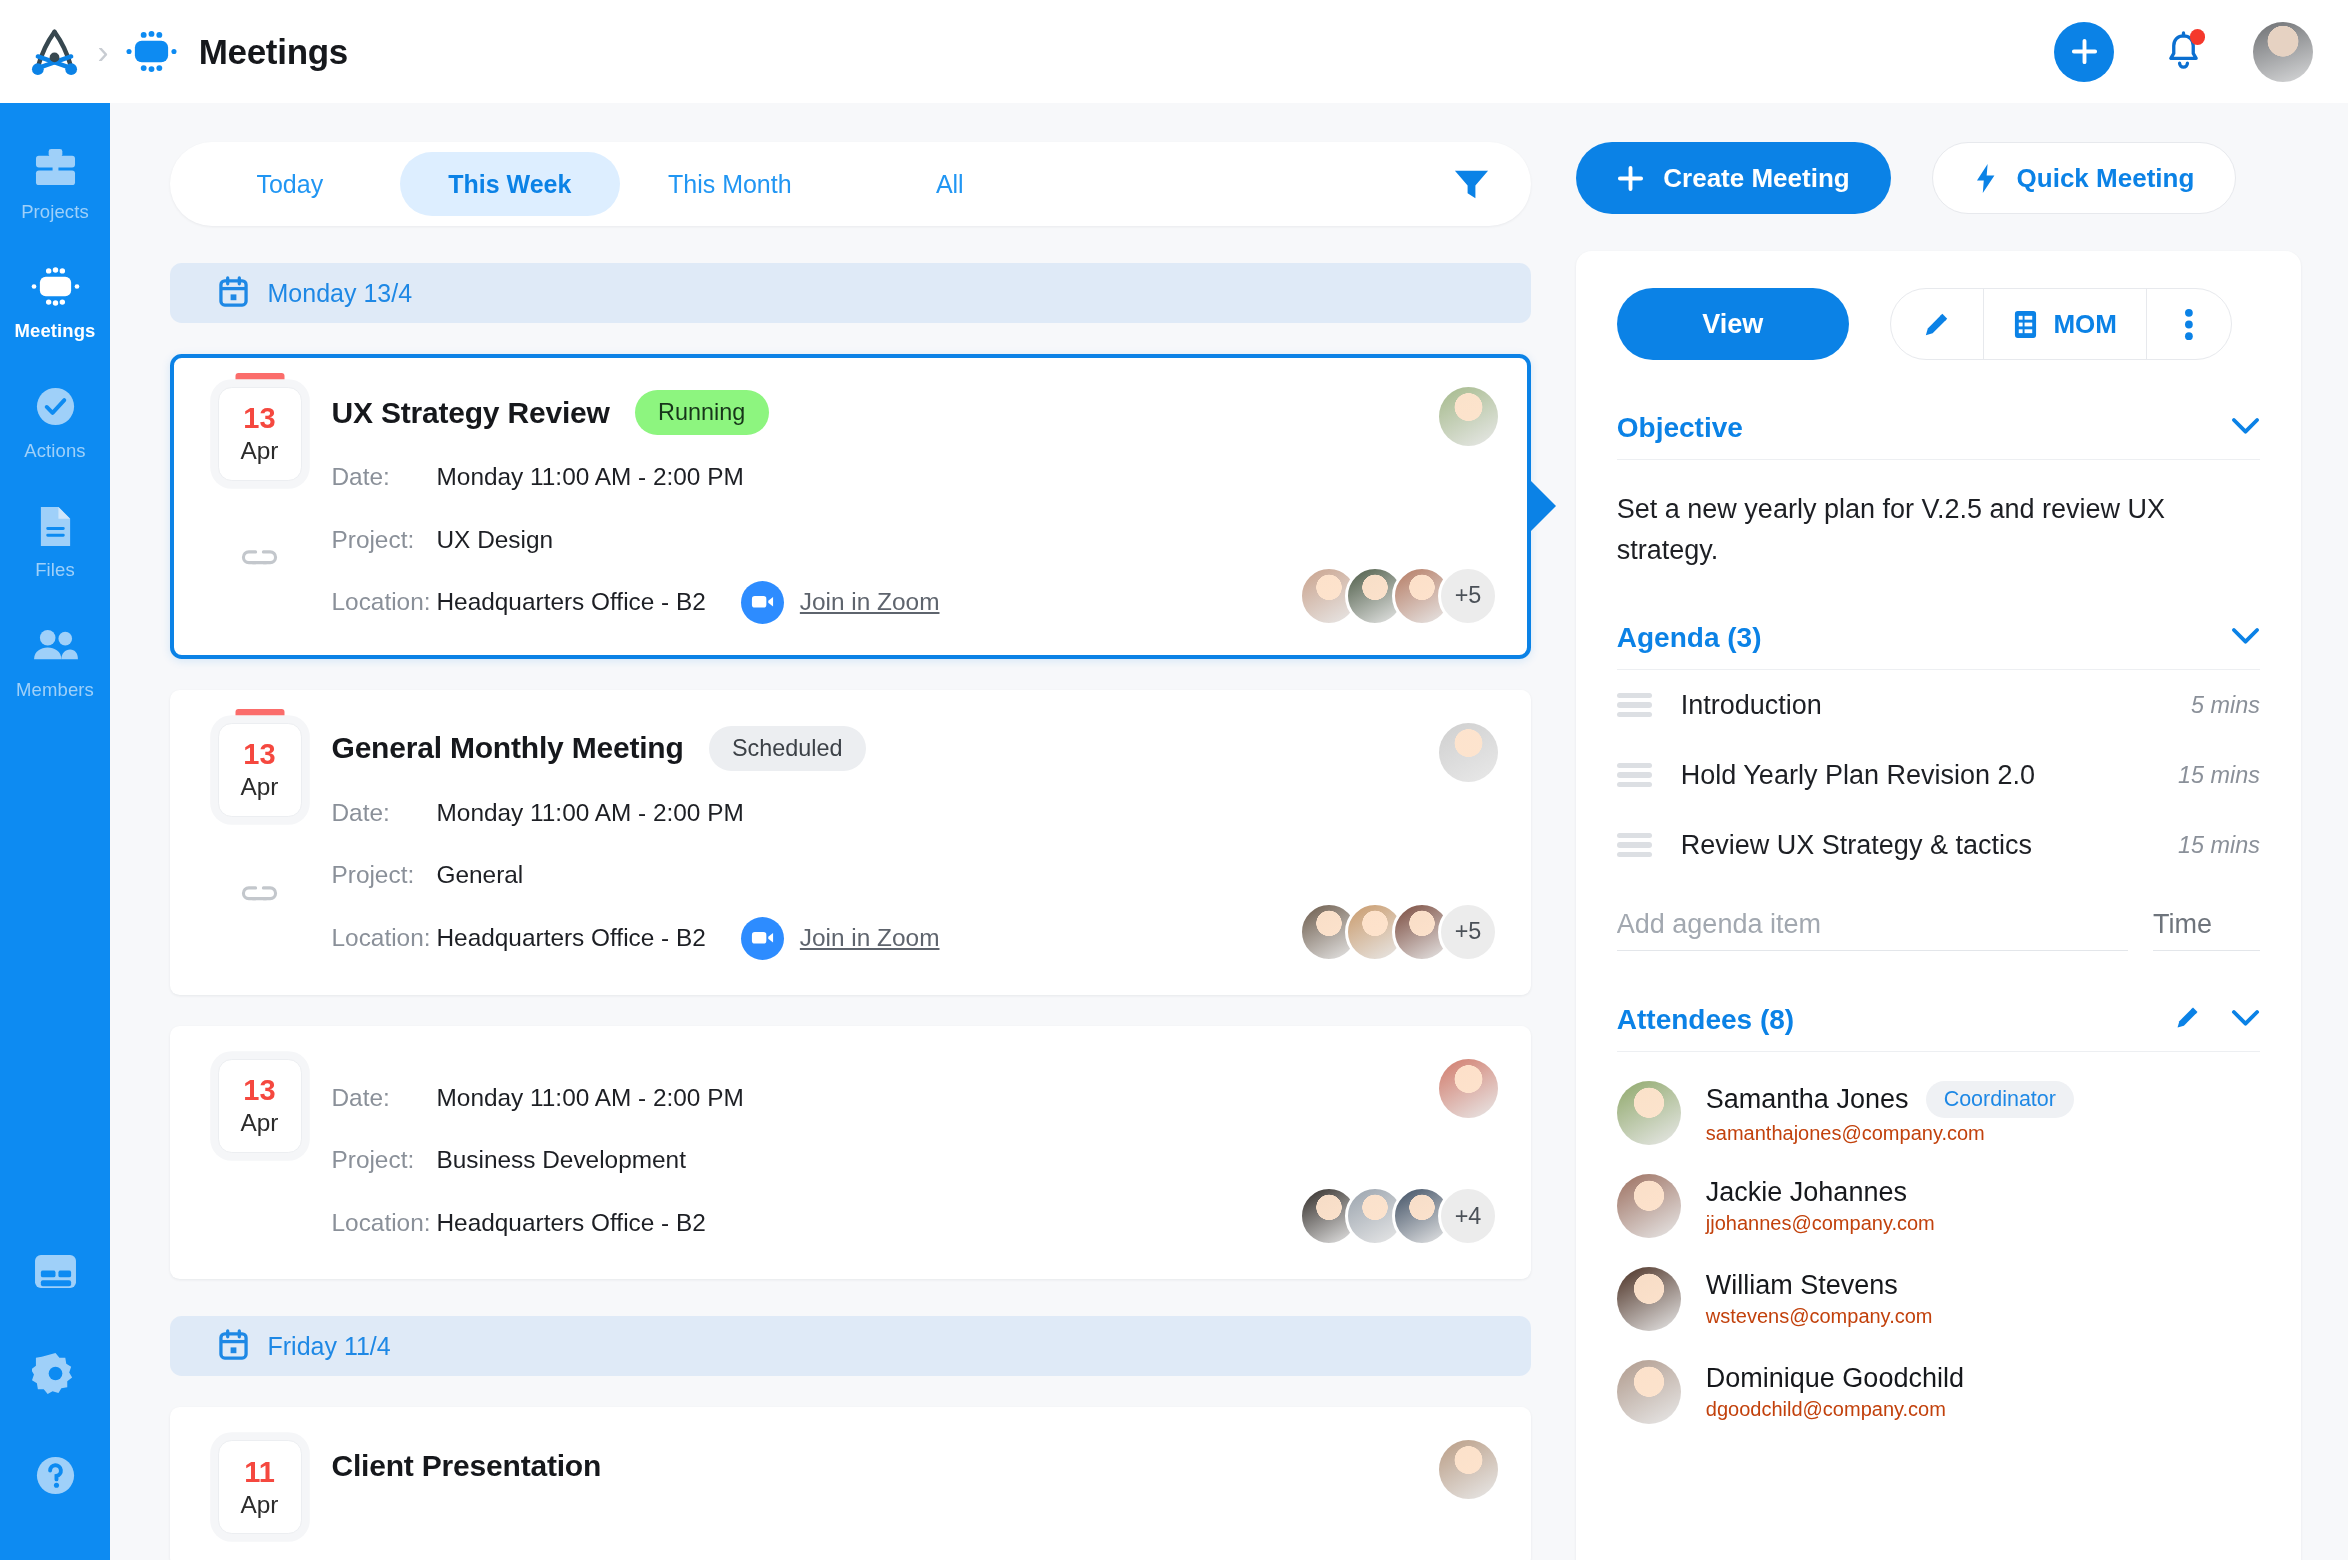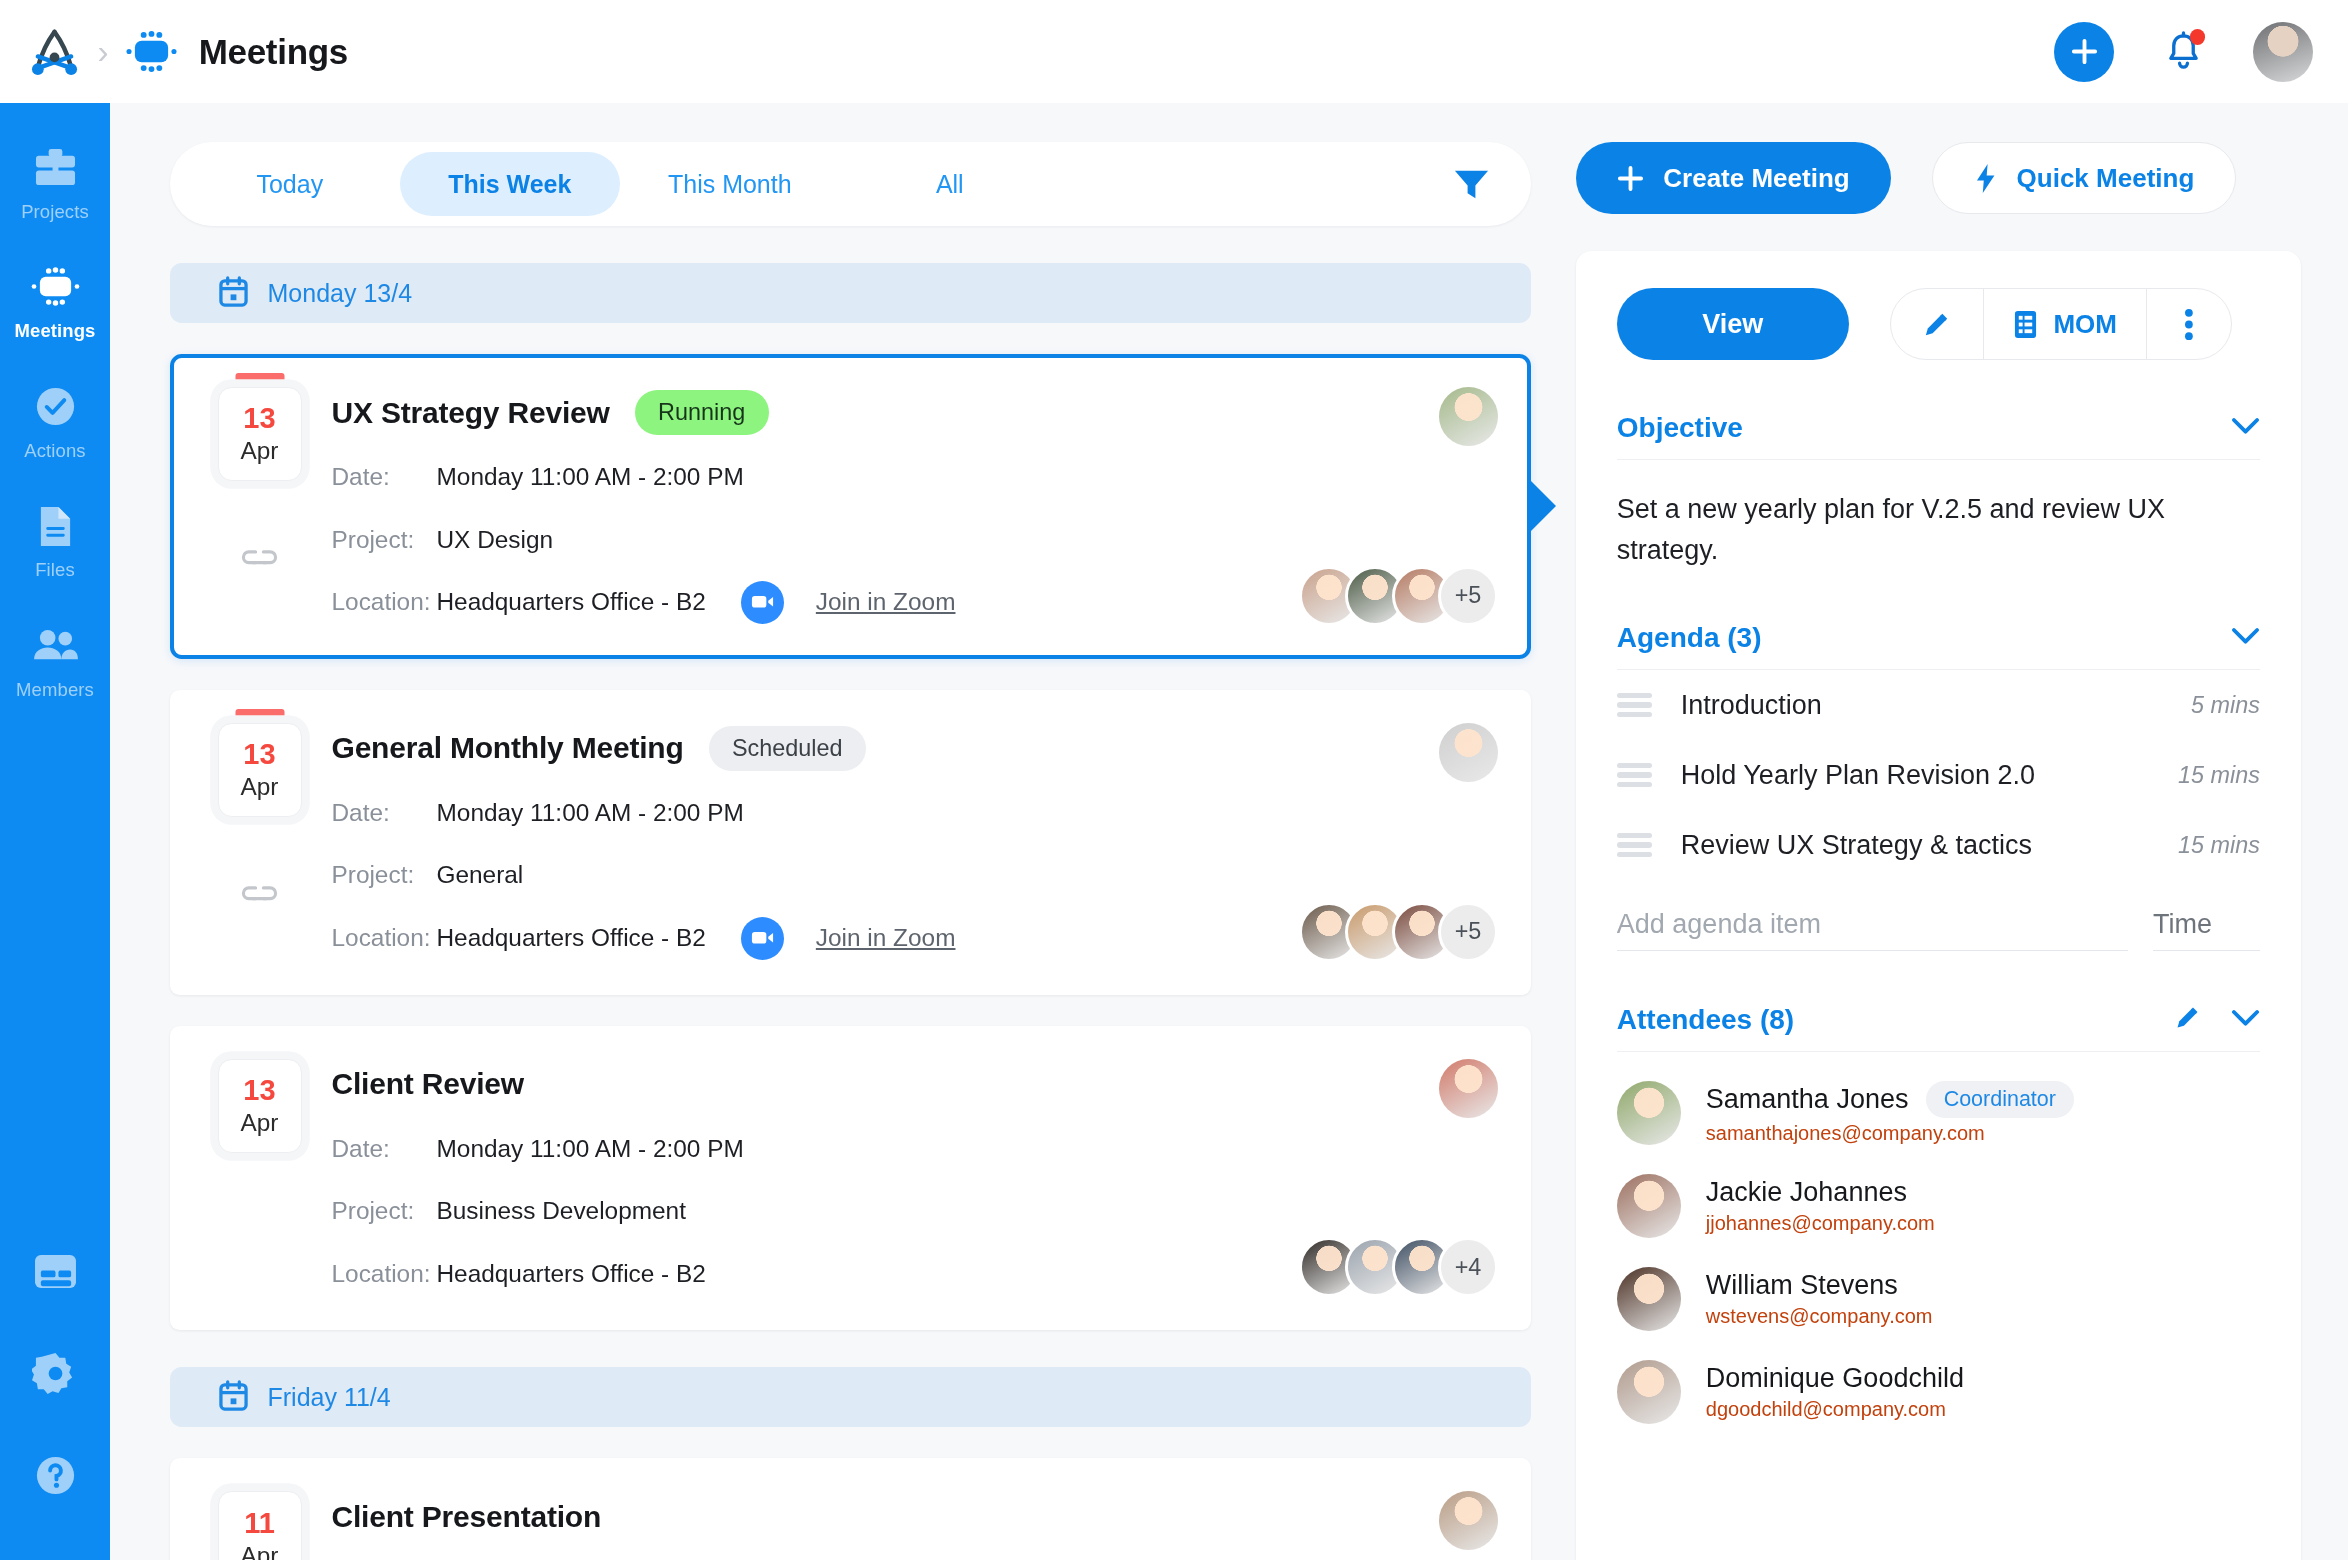--- a/index.html
+++ b/index.html
@@ -51,21 +51,21 @@
 
   .cbody{flex:1;padding-left:21.5px;min-width:0;}
   .crow1{display:flex;align-items:center;gap:25px;height:51px;}
   .ctitle{font-size:30px;font-weight:700;color:#16181c;letter-spacing:-0.2px;}
   .badge{height:45px;padding:0 23.4px;border-radius:22.4px;display:inline-flex;align-items:center;font-size:23.4px;}
   .badge.running{background:#8df57f;color:#17351a;}
   .badge.scheduled{background:#eceef1;color:#3c4147;}
   .meta{margin-top:15.6px;display:flex;align-items:center;height:47px;}
   .mlabel{width:105px;flex:none;font-size:24.4px;color:#8a9099;}
   .mval{font-size:24.4px;color:#1d1f24;}
-  .zoom-link{margin-left:35px;display:flex;align-items:center;gap:32px;cursor:pointer;}
+  .zoom-link{margin-left:35px;display:flex;align-items:center;gap:16px;cursor:pointer;}
   .zoom-ico{width:43px;height:43px;border-radius:50%;background:#2d8cff;display:flex;align-items:center;justify-content:center;flex:none;}
   .zoom-txt{font-size:24.4px;color:#5e646d;text-decoration:underline;}
 
   .cright{flex:none;width:322px;display:flex;flex-direction:column;justify-content:space-between;align-items:flex-end;}
   .owner-av{width:59px;height:59px;}
   .stack{display:flex;align-items:center;}
   .stack .av{width:60px;height:60px;border:3.9px solid #fff;margin-left:-13.7px;}
   .stack .av:first-child{margin-left:0;}
   .more{width:60px;height:60px;border-radius:50%;background:#ececec;display:flex;align-items:center;justify-content:center;font-size:23.4px;color:#4b5158;margin-left:-13.7px;border:3.9px solid #fff;cursor:pointer;}
 
@@ -377,23 +377,20 @@
         </div>
       </div>
       <div class="card">
         <div class="datecol">
           <div class="datebox">
             <span class="date-d">13</span>
             <span class="date-m">Apr</span>
           </div>
         </div>
         <div class="cbody">
-          <div class="crow1">
-            <span class="ctitle">Client Review</span>
-          </div>
           <div class="meta">
             <span class="mlabel">Date:</span>
             <span class="mval">Monday 11:00 AM - 2:00 PM</span>
           </div>
           <div class="meta">
             <span class="mlabel">Project:</span>
             <span class="mval">Business Development</span>
           </div>
           <div class="meta">
             <span class="mlabel">Location:</span>

